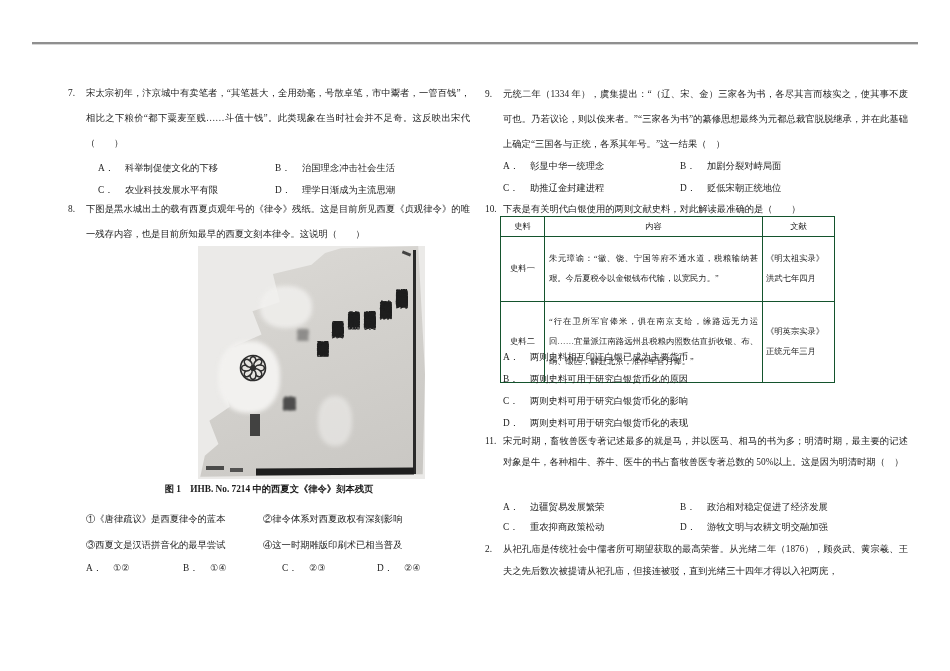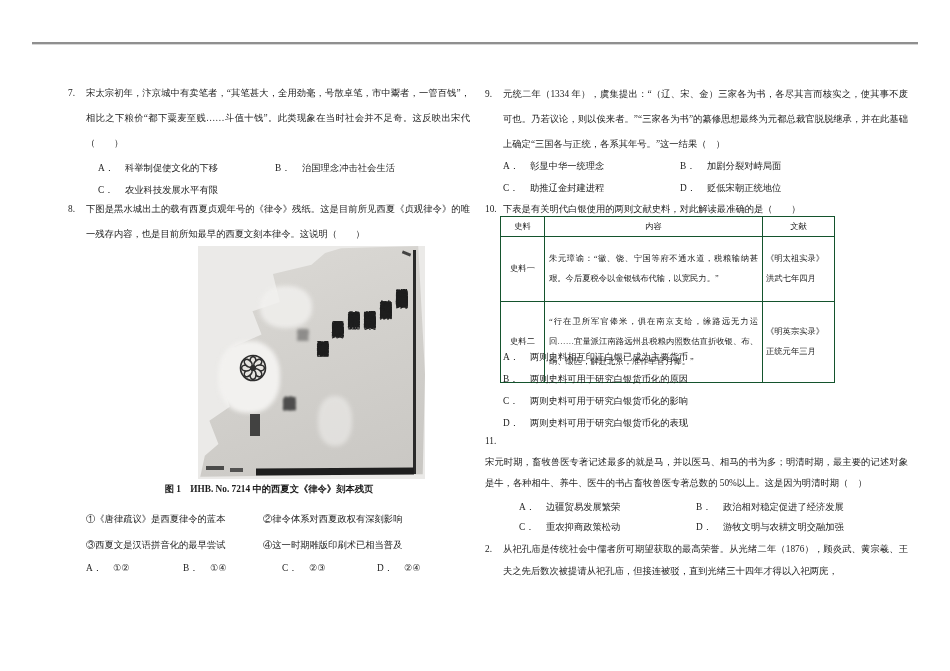--- a/index.html
+++ b/index.html
@@ -11,21 +11,21 @@
   .top-rule{position:absolute;left:32px;top:42px;width:886px;height:2px;background:#8f8f8f;border-bottom:1px solid #d6d6d6;}
   
   .q{position:absolute;display:flex;align-items:flex-start;}
   .qnum{width:18px;flex:none;font-size:9.3px;line-height:25px;}
   .qtext{flex:1;font-size:9.3px;line-height:25px;text-align:justify;text-justify:inter-ideograph;}
   .lh21 .qnum,.lh21 .qtext{line-height:21px;}
   .lh22 .qnum,.lh22 .qtext{line-height:22px;}
   
   .optgrid{position:absolute;display:grid;grid-template-columns:177px 1fr;font-size:9.3px;}
   .opt{line-height:22px;white-space:nowrap;}
-  .opt.lh20{line-height:20px;margin-left:16px;}
+  .opt.lh20{line-height:20px;}
   .olab{display:inline-block;width:27px;}
   
   .optstack{position:absolute;font-size:9.3px;}
   .optstack .opt{line-height:22px;}
   
   .stmtgrid{position:absolute;display:grid;grid-template-columns:177px 1fr;font-size:9.3px;}
   .stmt{line-height:26px;white-space:nowrap;}
   .ansrow{position:absolute;display:grid;grid-template-columns:89px 91px 87px 1fr;font-size:9.3px;}
   .ansrow .opt{line-height:18px;}
   
@@ -67,20 +67,21 @@
 <div class="top-rule"></div>
 
 <div class="q" style="left:68px;top:81px;width:402px;">
   <div class="qnum">7.</div>
   <div class="qtext">宋太宗初年，汴京城中有卖笔者，“其笔甚大，全用劲毫，号散卓笔，市中鬻者，一管百钱”，相比之下粮价“都下粟麦至贱……斗值十钱”。此类现象在当时社会并不足奇。这反映出宋代（　　）</div>
 </div>
 <div class="optgrid" style="left:98px;top:157px;width:384px;">
   <div class="opt"><span class="olab">A．</span><span>科举制促使文化的下移</span></div>
   <div class="opt"><span class="olab">B．</span><span>治国理念冲击社会生活</span></div>
   <div class="opt"><span class="olab">C．</span><span>农业科技发展水平有限</span></div>
+  <div class="opt"><span class="olab">D．</span><span>理学日渐成为主流思潮</span></div>
 </div>
 
 <div class="q" style="left:68px;top:197px;width:402px;">
   <div class="qnum">8.</div>
   <div class="qtext">下图是黑水城出土的载有西夏贞观年号的《律令》残纸。这是目前所见西夏《贞观律令》的唯一残存内容，也是目前所知最早的西夏文刻本律令。这说明（　　）</div>
 </div>
 
 <div class="figure">
   <div class="fragment"></div>
   <div class="patch p1"></div>
@@ -175,21 +176,21 @@
     </table>
 </div>
 
 <div class="optstack" style="left:503px;top:346px;width:405px;">
   <div class="opt"><span class="olab">A．</span><span>两则史料相互印证白银已成为主要货币</span></div>
   <div class="opt"><span class="olab">B．</span><span>两则史料可用于研究白银货币化的原因</span></div>
   <div class="opt"><span class="olab">C．</span><span>两则史料可用于研究白银货币化的影响</span></div>
   <div class="opt"><span class="olab">D．</span><span>两则史料可用于研究白银货币化的表现</span></div>
 </div>
 
-<div class="q lh21" style="left:485px;top:431px;width:423px;flex-direction:column;">
+<div class="q lh21" style="left:485px;top:431px;width:423px;">
   <div class="qnum">11.</div>
   <div class="qtext">宋元时期，畜牧兽医专著记述最多的就是马，并以医马、相马的书为多；明清时期，最主要的记述对象是牛，各种相牛、养牛、医牛的书占畜牧兽医专著总数的 50%以上。这是因为明清时期（　）</div>
 </div>
 <div class="optgrid" style="left:503px;top:497px;width:405px;">
   <div class="opt lh20"><span class="olab">A．</span><span>边疆贸易发展繁荣</span></div>
   <div class="opt lh20"><span class="olab">B．</span><span>政治相对稳定促进了经济发展</span></div>
   <div class="opt lh20"><span class="olab">C．</span><span>重农抑商政策松动</span></div>
   <div class="opt lh20"><span class="olab">D．</span><span>游牧文明与农耕文明交融加强</span></div>
 </div>
 

